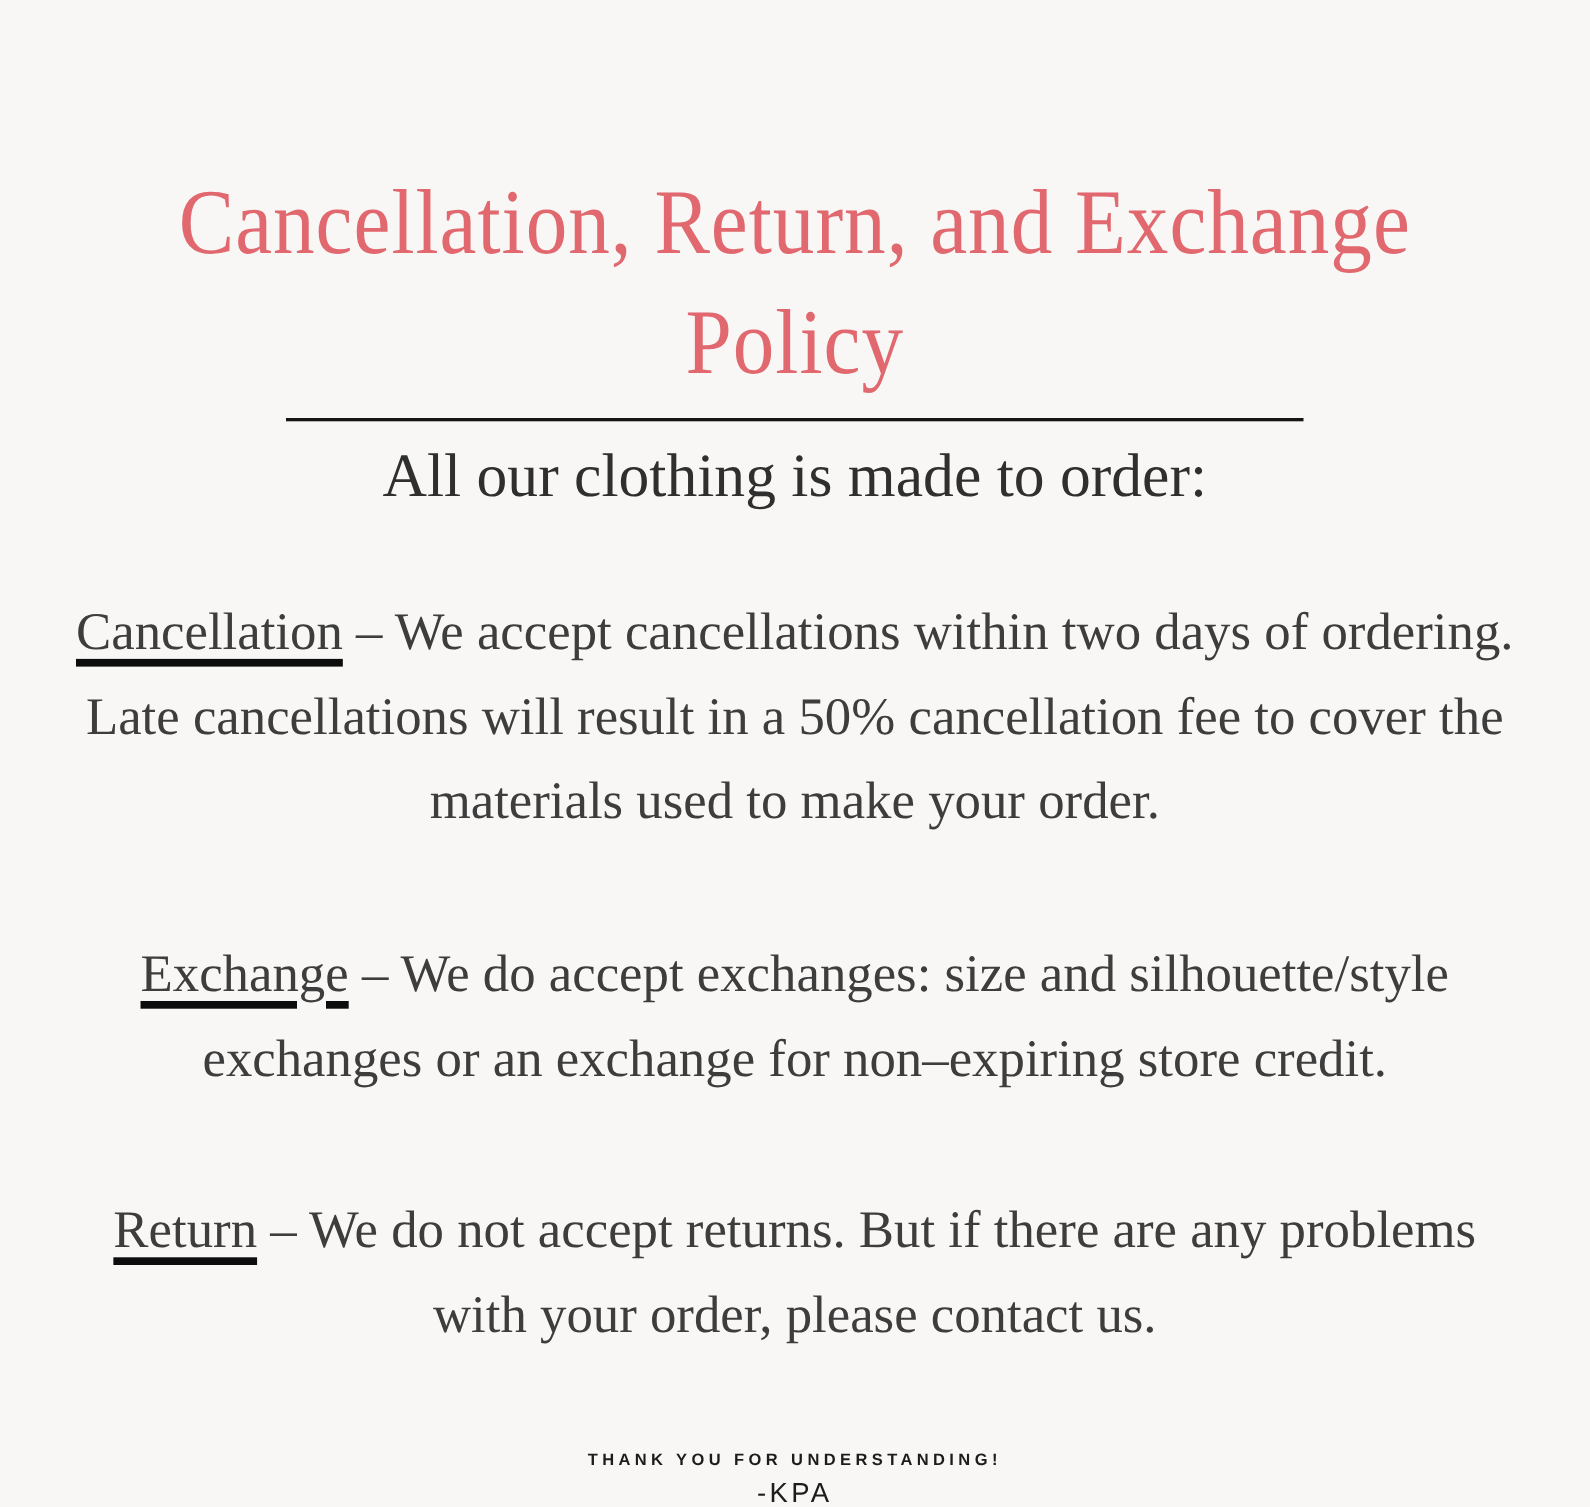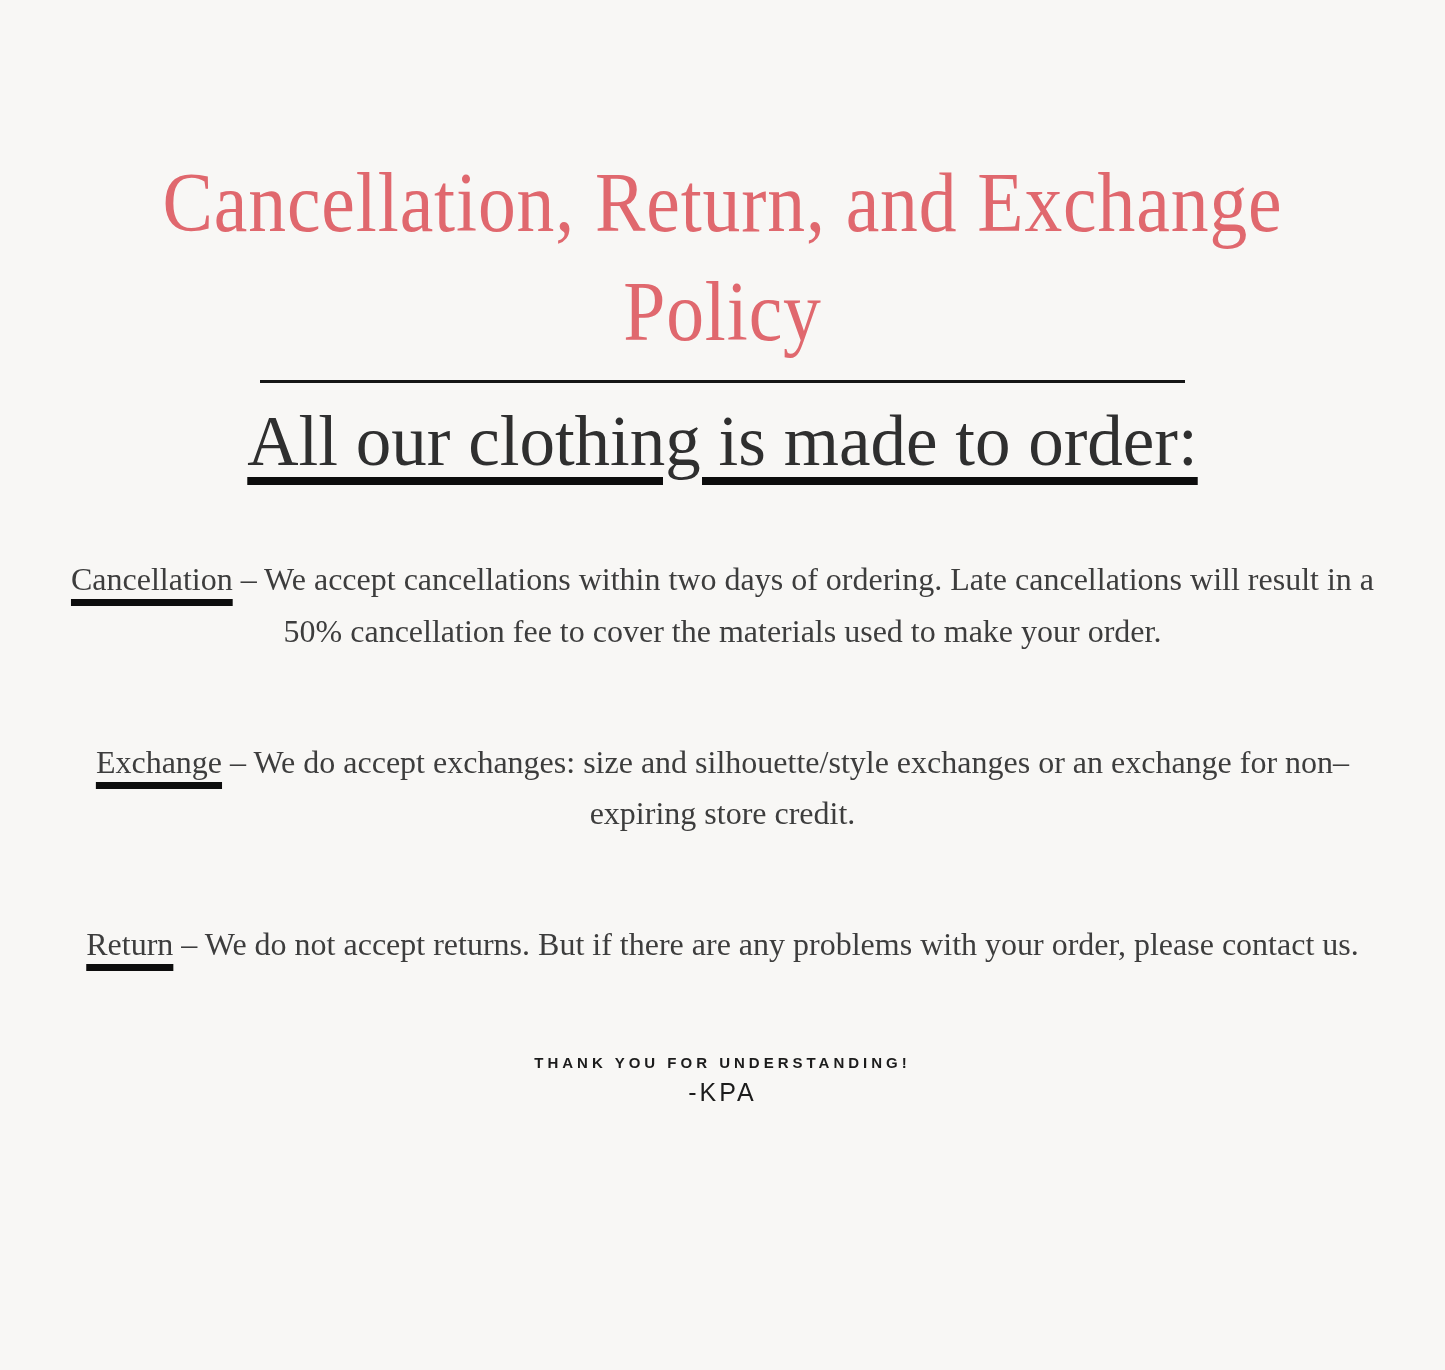--- a/index.html
+++ b/index.html
@@ -36,36 +36,35 @@
   
   .title-rule {
     width: 925px;
     height: 3px;
     margin: 14px auto 0 auto;
     background: #161616;
   }
   
   .subtitle {
     margin: 18px auto 0 auto;
-    font-size: 71px;
+    font-size: 56px;
     font-weight: 400;
     color: #2f2f2f;
-    text-decoration: underline;
     text-decoration-thickness: 8px;
     text-decoration-color: #0d0d0d;
     text-underline-offset: 12px;
   }
   
   .sections {
     margin-top: 72px;
   }
   .policy {
     max-width: 1335px;
     margin: 0 auto;
-    font-size: 32px;
+    font-size: 48px;
     line-height: 1.6;
     color: #3d3d3d;
     text-align: center;
   }
   .policy + .policy {
     margin-top: 80px;
   }
   .lead {
     text-decoration: underline;
     text-decoration-thickness: 7px;

